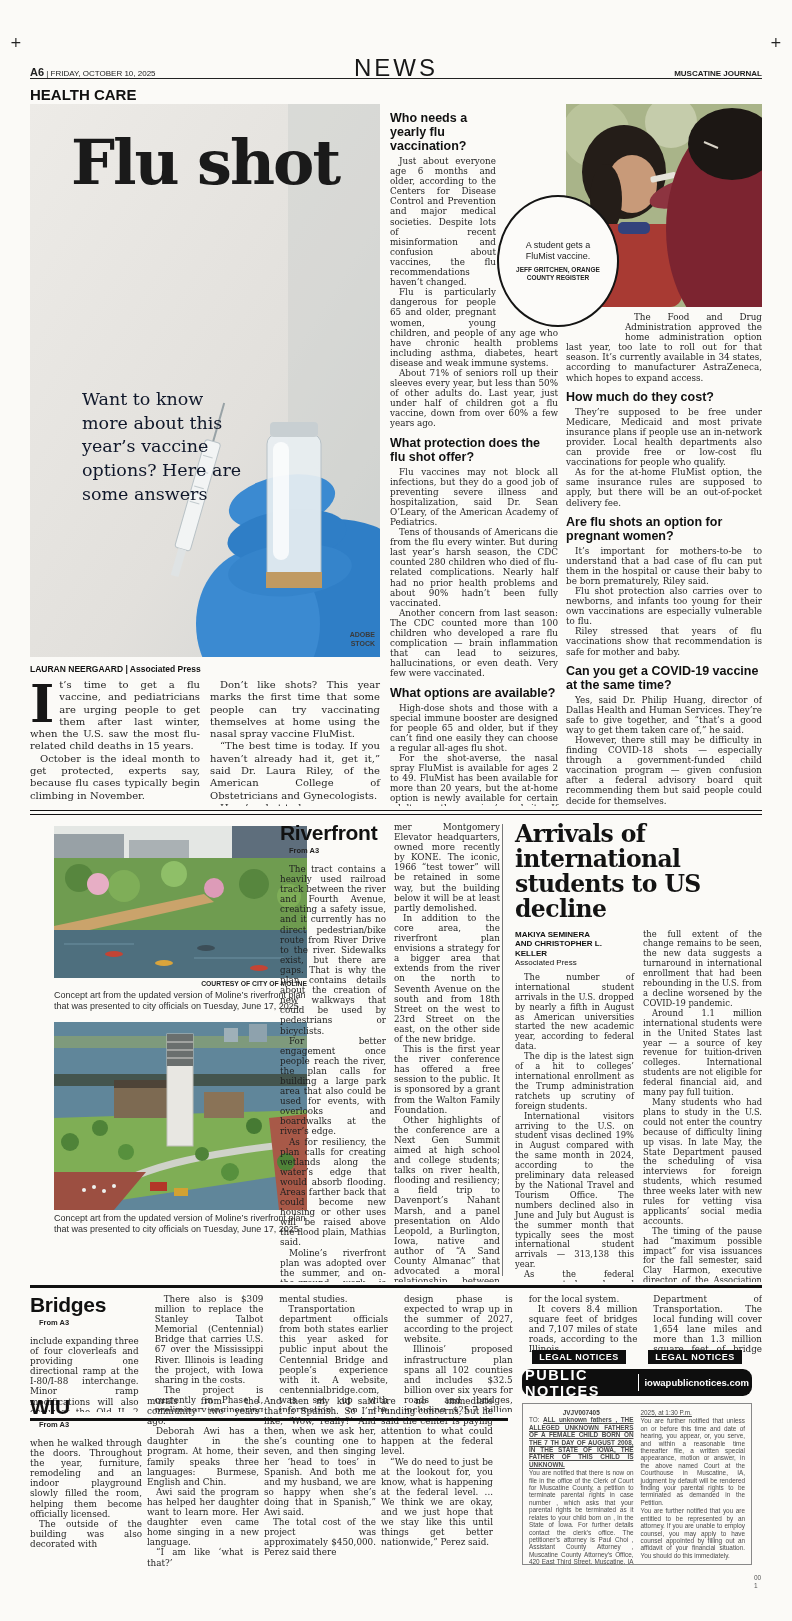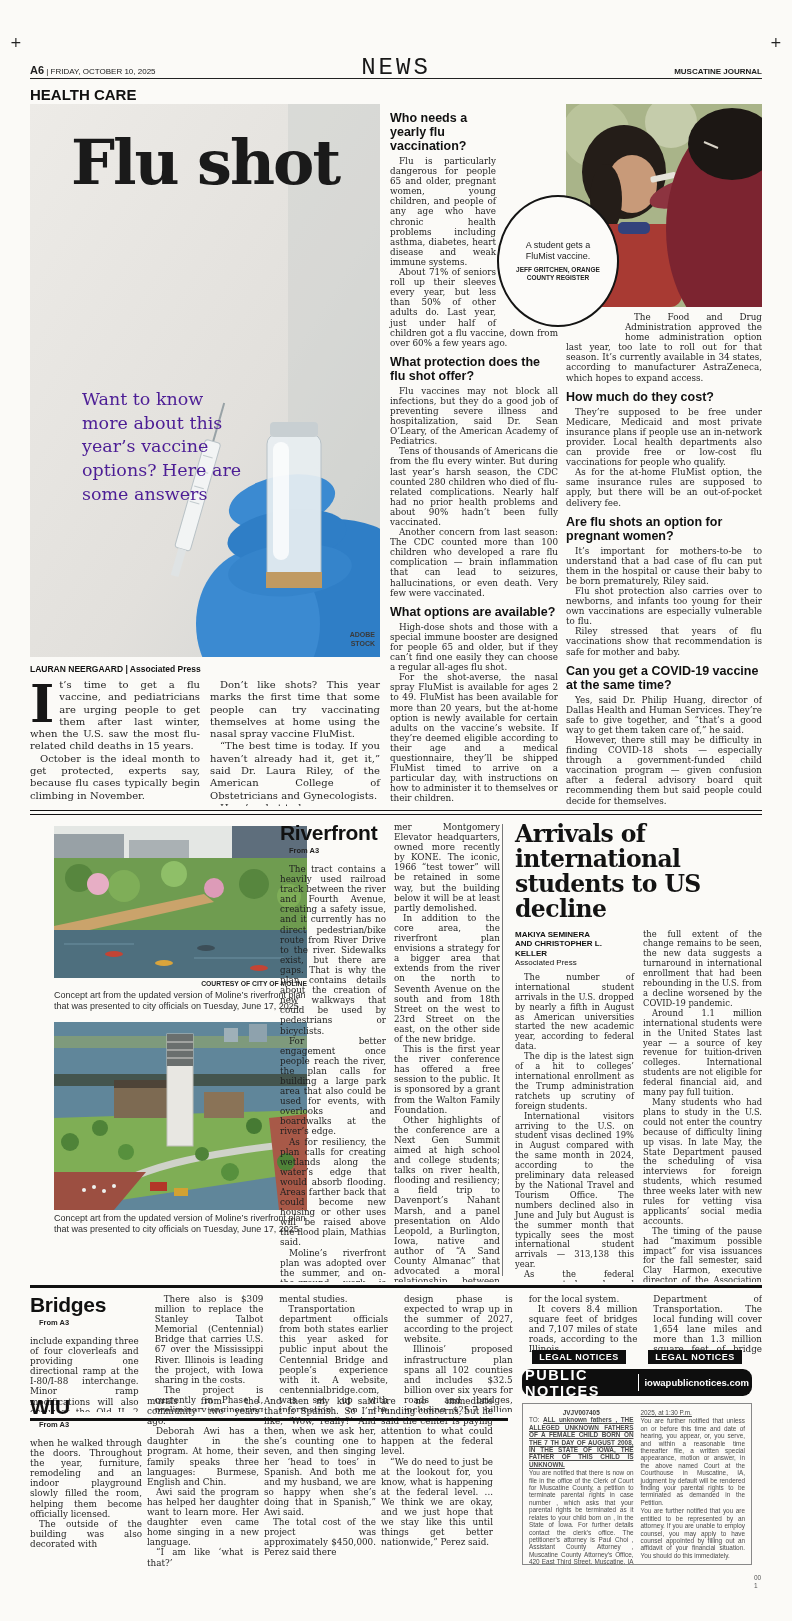--- a/index.html
+++ b/index.html
@@ -7,21 +7,21 @@
   .page { position:relative; width:792px; height:1621px; background:#fbfaf7; margin:0 auto;
           font-family:"DejaVu Serif", serif; color:#1f1f1f; overflow:hidden; }
 
   .cropmark { position:absolute; top:34px; font:14px "DejaVu Sans", sans-serif; color:#222; }
   .cropmark.left { left:10px; } .cropmark.right { left:770px; }
 
   
   .masthead { position:absolute; top:54px; left:30px; width:732px; display:flex; align-items:baseline; }
   .mh-left { flex:1; font-family:"Liberation Sans", sans-serif; font-size:8px; color:#222; }
   .mh-left b { font-size:11px; }
-  .mh-center { font-family:Liberation Mono, monospace; font-size:24px; letter-spacing:3px; color:#181818; }
+  .mh-center { font-family:Liberation Sans, sans-serif; font-size:24px; letter-spacing:3px; color:#181818; }
   .mh-right { flex:1; text-align:right; font:bold 8px "Liberation Sans", sans-serif; color:#222; }
   .masthead-rule { position:absolute; top:78px; left:30px; width:732px; height:1px; background:#222; }
   .kicker { position:absolute; top:86px; left:30px; font:bold 15px "Liberation Sans", sans-serif; color:#111; }
 
   
   .pl p { margin:0; text-indent:9px; text-align:justify; font-size:8.8px; line-height:10.1px; }
   .pl.cont p:first-child { text-indent:0; }
   .qhead { font:bold 12.5px/1.12 "Liberation Sans", sans-serif; color:#111; margin:7px 0 3px; }
   .sechead { font:bold 21px/1 "Liberation Sans", sans-serif; letter-spacing:-0.3px; color:#111; margin:0 0 3px; }
   .fromtag { font:bold 7.5px "Liberation Sans", sans-serif; color:#222; margin:0 9px 9px; }
@@ -29,21 +29,21 @@
   
   .flu-band { position:absolute; top:104px; left:30px; width:732px; height:702px; overflow:hidden; }
   .flu-colA { position:absolute; left:0; top:0; width:350px; }
   .feature { position:relative; width:350px; height:553px; overflow:hidden; }
   .feature svg { position:absolute; inset:0; }
   .feat-h1 { position:absolute; top:28px; left:0; width:100%; text-align:center;
              font:bold 62px/1 "DejaVu Serif", serif; letter-spacing:-2px; color:#1a1a1a; }
   .feat-h2 { position:absolute; top:92px; left:0; width:100%; text-align:center;
              font:bold 130px/1.3 "DejaVu Serif", serif; letter-spacing:1px; color:#1a1a1a; }
   .feat-deck { position:absolute; top:284px; left:52px; width:165px;
-               font:17.5px/1.35 "DejaVu Serif", serif; color:#4c1d95; }
+               font:17.5px/1.35 "DejaVu Serif", serif; color:#0f172a; }
   .feat-credit { position:absolute; right:5px; bottom:420px; width:40px; text-align:right;
                  font:bold 7px/1.25 "Liberation Sans", sans-serif; color:#3a3a3a; bottom:auto; top:527px; }
   .flu-byline { margin-top:7px; font:bold 8.5px "Liberation Sans", sans-serif; color:#111; }
   .flu-intro { display:flex; gap:10px; margin-top:5px; }
   .icol { width:170px; }
   .icol p { margin:0; text-indent:10px; text-align:justify; font-size:10px; line-height:12.3px; }
   .icol p.p0 { text-indent:0; }
   .dropcap { float:left; font:bold 52px/44px "DejaVu Serif", serif; margin:3px 5px 0 0; color:#161616; }
 
   .flu-colB { position:absolute; left:360px; top:0; width:168px; }
@@ -177,20 +177,21 @@
             <p>“The best time is today. If you haven’t already had it, get it,” said Dr. Laura Riley, of the American College of Obstetricians and Gynecologists.</p>
             <p>Here’s what to know.</p>
           </div>
       </div>
     </div>
 
     <div class="flu-colB">
       <div class="circB"></div>
       <h3 class="qhead">Who needs a yearly flu vaccination?</h3>
       <div class="pl">
+          <p>Just about everyone age 6 months and older, according to the Centers for Disease Control and Prevention and major medical societies. Despite lots of recent misinformation and confusion about vaccines, the flu recommendations haven’t changed.</p>
           <p>Flu is particularly dangerous for people 65 and older, pregnant women, young children, and people of any age who have chronic health problems including asthma, diabetes, heart disease and weak immune systems.</p>
           <p>About 71% of seniors roll up their sleeves every year, but less than 50% of other adults do. Last year, just under half of children got a flu vaccine, down from over 60% a few years ago.</p>
         </div>
       <h3 class="qhead">What protection does the flu shot offer?</h3>
       <div class="pl">
           <p>Flu vaccines may not block all infections, but they do a good job of preventing severe illness and hospitalization, said Dr. Sean O’Leary, of the American Academy of Pediatrics.</p>
           <p>Tens of thousands of Americans die from the flu every winter. But during last year’s harsh season, the CDC counted 280 children who died of flu-related complications. Nearly half had no prior health problems and about 90% hadn’t been fully vaccinated.</p>
           <p>Another concern from last season: The CDC counted more than 100 children who developed a rare flu complication — brain inflammation that can lead to seizures, hallucinations, or even death. Very few were vaccinated.</p>
         </div>
       <h3 class="qhead">What options are available?</h3>

